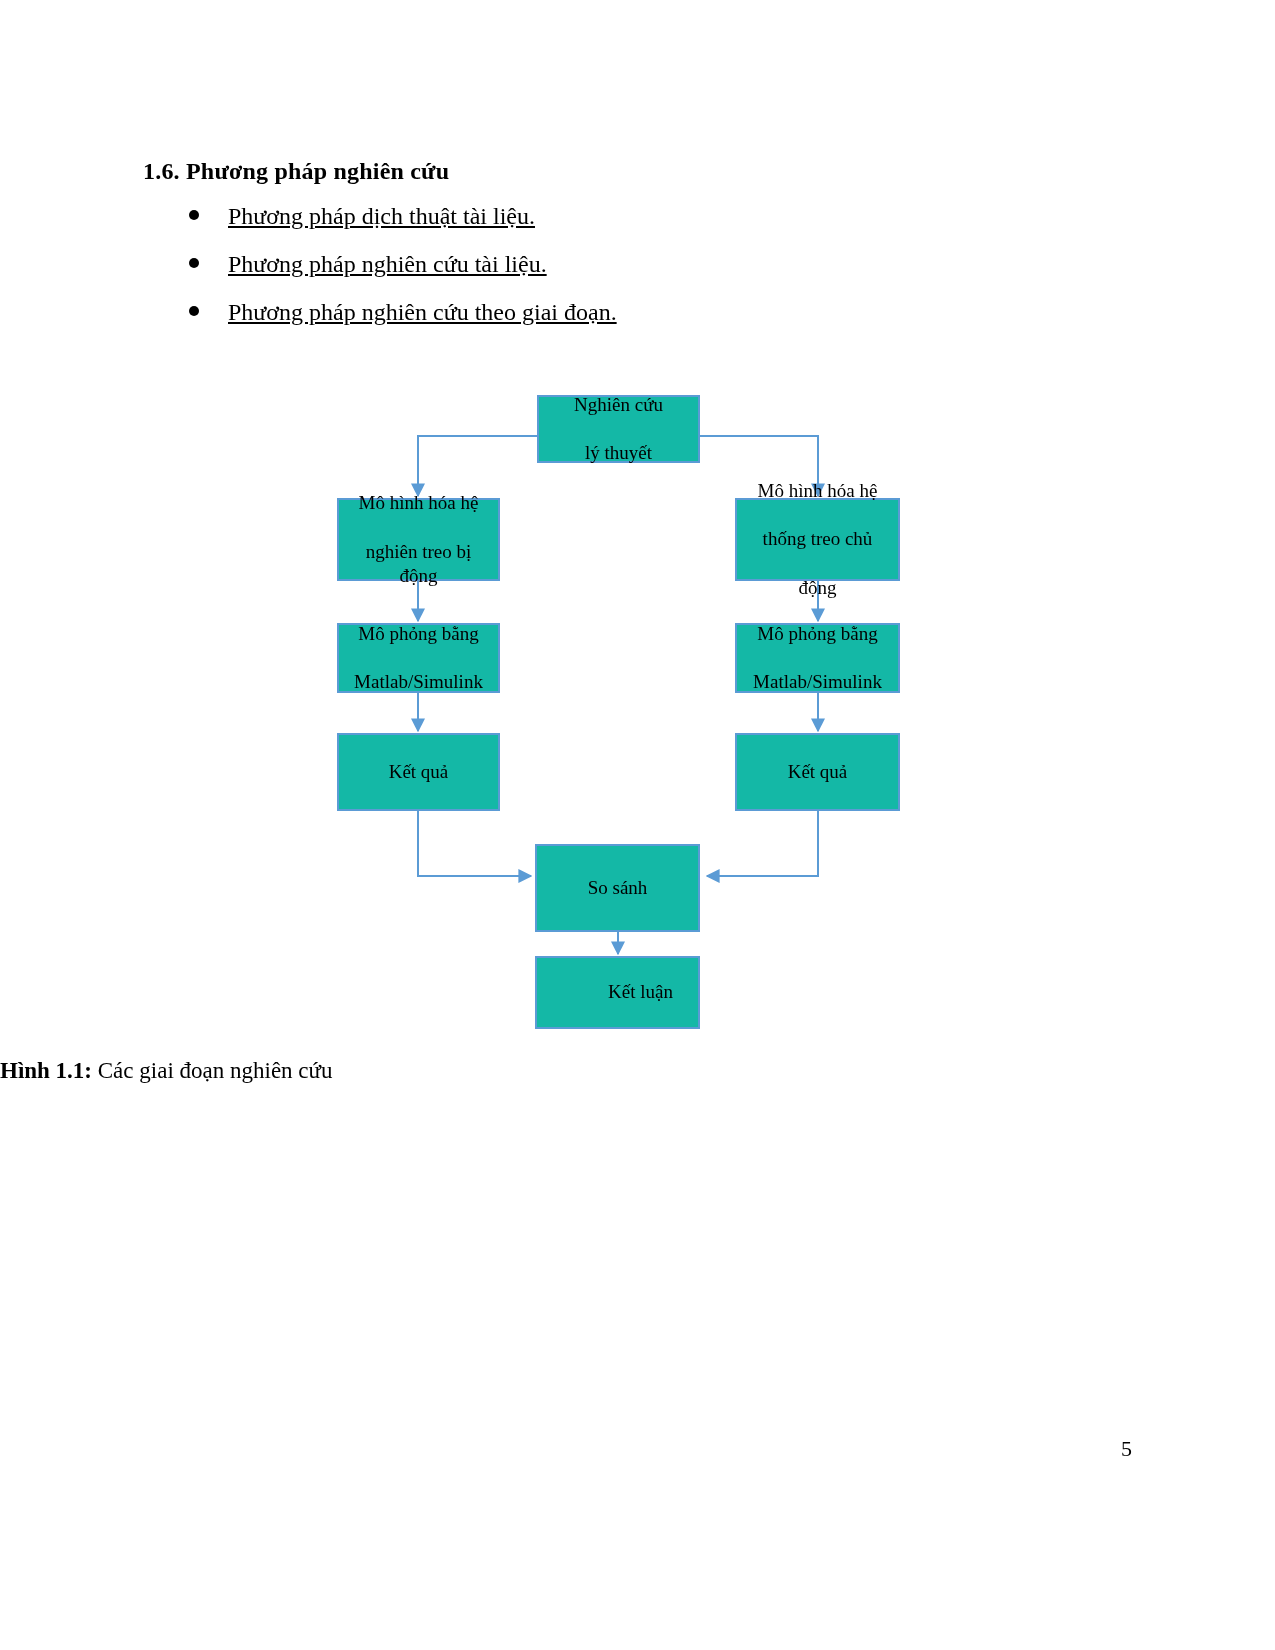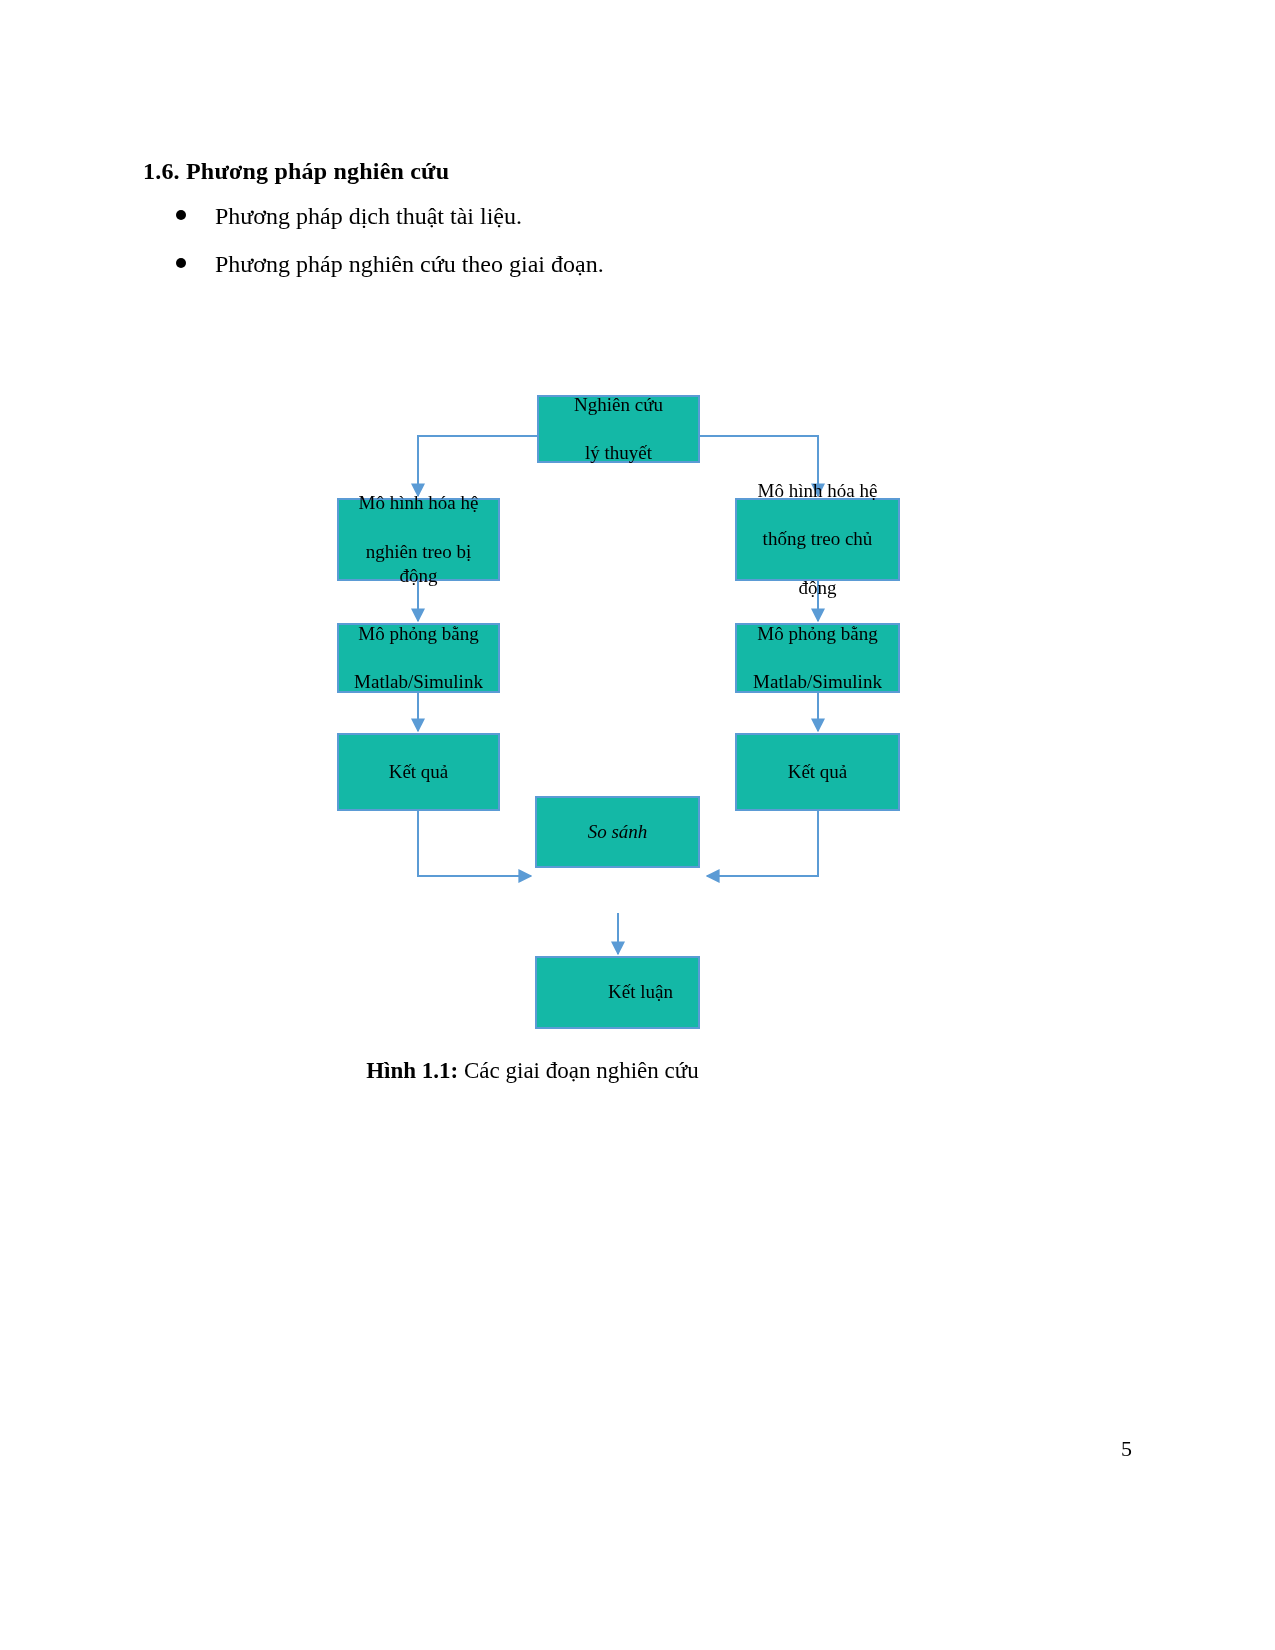--- a/index.html
+++ b/index.html
@@ -24,23 +24,24 @@
   .heading {
     position: absolute;
     left: 143px;
     top: 140px;
     font-size: 24px;
     font-weight: bold;
     letter-spacing: 0.2px;
   }
   .bullet-list {
     position: absolute;
-    left: 176px;
+    left: 189px;
     top: 186px;
     width: 820px;
+    text-decoration: underline;
   }
   .bullet-row {
     display: flex;
     align-items: baseline;
     height: 48px;
   }
   .bullet-dot {
     width: 10px;
     height: 10px;
     border-radius: 50%;
@@ -80,21 +81,20 @@
     color: #000000;
   }
   .node span { display: block; padding: 0 6px; }
 
   
   .caption {
     position: absolute;
     left: 0;
     top: 1040px;
     width: 1065px;
-    text-align: center;
     font-size: 23px;
   }
   .caption b { font-weight: bold; }
   .page-number {
     position: absolute;
     right: 143px;
     top: 1418px;
     font-size: 22px;
   }
 </style>
@@ -102,20 +102,24 @@
 <body>
 
 <div class="page">
 
   <div class="heading">1.6. Phương pháp nghiên cứu</div>
 
   <div class="bullet-list">
     <div class="bullet-row">
       <span class="bullet-dot"></span>
       <span class="bullet-text">Phương pháp dịch thuật tài liệu.</span>
+    </div>
+    <div class="bullet-row">
+      <span class="bullet-dot"></span>
+      <span class="bullet-text">Phương pháp nghiên cứu tài liệu.</span>
     </div>
     <div class="bullet-row">
       <span class="bullet-dot"></span>
       <span class="bullet-text">Phương pháp nghiên cứu theo giai đoạn.</span>
     </div>
   </div>
 
   <div class="chart">
     <svg width="1275" height="1650" xmlns="http://www.w3.org/2000/svg">
       <defs>
@@ -173,21 +177,21 @@
   </div>
 
   <div class="node" style="left:337px; top:715px; width:163px; height:78px;">
     <span>Kết quả</span>
   </div>
 
   <div class="node" style="left:735px; top:715px; width:165px; height:78px;">
     <span>Kết quả</span>
   </div>
 
-  <div class="node" style="left:535px; top:778px; width:165px; height:72px;font-style:italic;">
+  <div class="node" style="left:535px; top:826px; width:165px; height:88px;">
     <span>So sánh</span>
   </div>
 
   <div class="node" style="left:535px; top:938px; width:165px; height:73px;padding-left:46px;">
     <span>Kết luận</span>
   </div>
 
   <div class="caption">
     <b>Hình 1.1:</b>
     <span>Các giai đoạn nghiên cứu</span>

